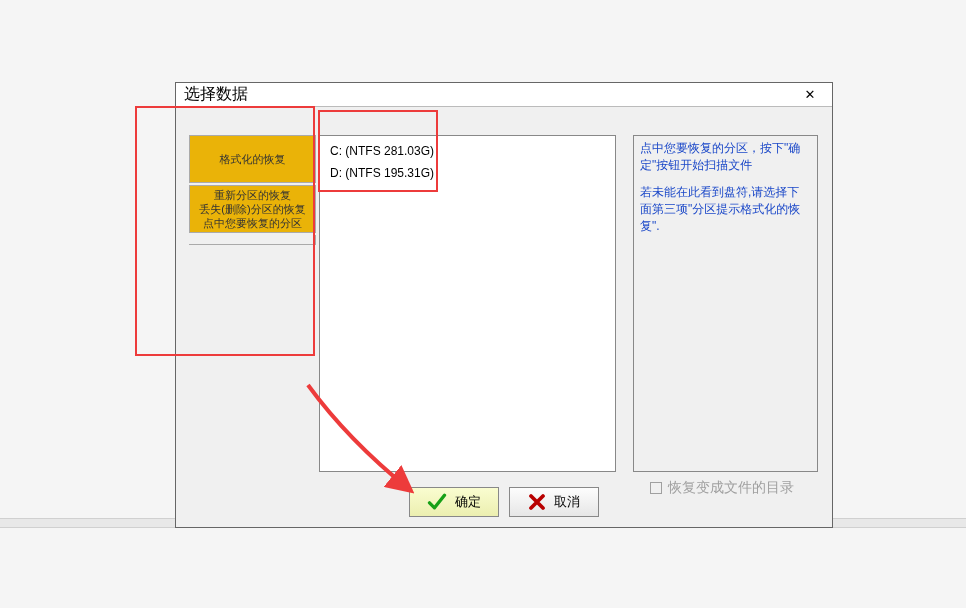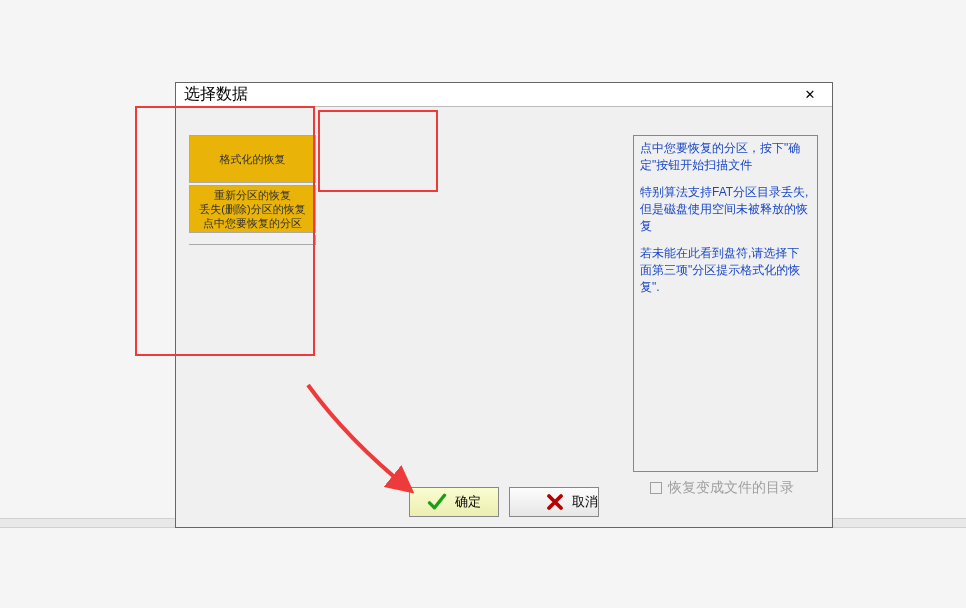--- a/index.html
+++ b/index.html
@@ -160,21 +160,20 @@
     justify-content: center;
     gap: 8px;
     font-size: 13px;
     cursor: pointer;
   }
   .btn.ok {
     background: linear-gradient(to bottom, #fafdd0, #ecefb0);
   }
   .btn.cancel {
     background: linear-gradient(to bottom, #fdfdfd, #e6e6e6);
-    justify-content: flex-end;
   }
   .btn svg { display: block; }
   
   .hl {
     position: absolute;
     border: 2px solid #ed3b3b;
     pointer-events: none;
   }
   .hl1 { left: 135px; top: 106px; width: 180px; height: 250px; }
   .hl2 { left: 318px; top: 110px; width: 120px; height: 82px; }
@@ -208,24 +207,29 @@
           <div>格式化的恢复</div>
         </div>
         <div class="option">
           <div>重新分区的恢复</div>
           <div>丢失(删除)分区的恢复</div>
           <div>点中您要恢复的分区</div>
         </div>
         <div class="left-below"></div>
       </div>
 
+      <div class="drive-panel">
+        <div class="drive-list">
+          <div class="drive-item">C: (NTFS 281.03G)</div>
+          <div class="drive-item">D: (NTFS 195.31G)</div>
+        </div>
+      </div>
 
       <div class="hint-panel">
         <p>点中您要恢复的分区，按下"确定"按钮开始扫描文件</p>
-        <p>特别算法支持FAT分区目录丢失,但是磁盘使用空间未被释放的恢复</p>
         <p>若未能在此看到盘符,请选择下面第三项"分区提示格式化的恢复".</p>
       </div>
 
       <div class="checkbox-row">
         <div class="box"></div>
         <span>恢复变成文件的目录</span>
       </div>
 
       <div class="buttons">
         <div class="btn ok">

